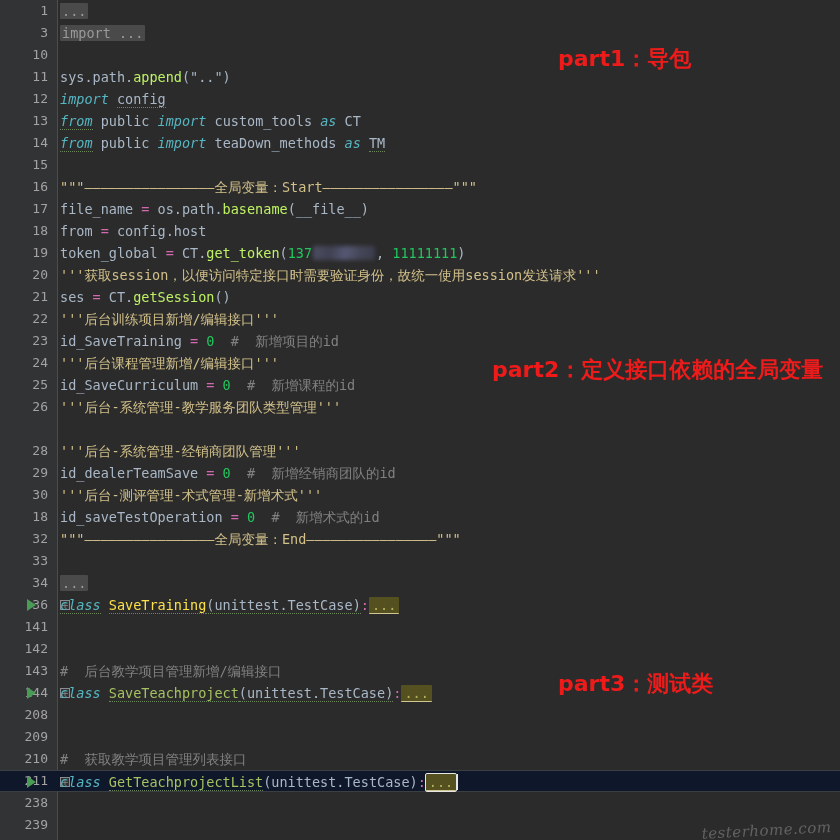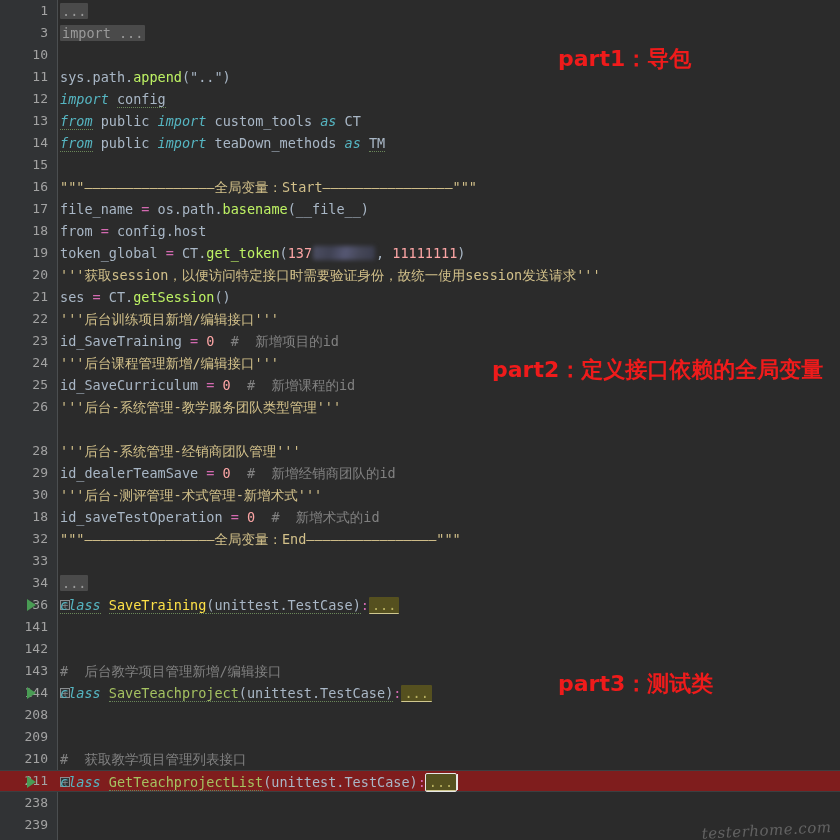--- a/index.html
+++ b/index.html
@@ -26,21 +26,21 @@
     position:absolute; left:57px; top:0; width:1px; height:840px;
     background:#4b4e50;
   }
 
   
   .row {
     position:absolute; left:0; width:840px; height:22px;
     display:flex; align-items:center;
   }
   .row.current {
-    background:#7f1d1d;
+    background:#0f172a;
     border-top:1px solid #3c3f41;
     border-bottom:1px solid #3c3f41;
   }
   .lineno {
     position:absolute; left:0; width:48px; height:22px;
     text-align:right;
     font-size:13px; line-height:22px;
     color:#a3a3a3;
     user-select:none;
   }
@@ -61,21 +61,21 @@
   }
   .code {
     position:absolute; left:60px; top:0; height:22px;
     font-size:13.5px; line-height:22px;
     white-space:pre;
     color:#a9b7c6;
     letter-spacing:0px;
   }
   .def     { color:#a9b7c6; }
   .fn      { color:#bef264; }
-  .num     { color:#fca5a5; }
+  .num     { color:#22c55e; }
   .doc     { color:#d2c08a; }
   .cmt     { color:#808080; }
   .op      { color:#d36ab0; }
   .clsname { color:#fde047; }
   .paren   { color:#a9b7c6; }
 
   .kwc     { color:#56b6c2; font-style:italic; }
   .green-u { color:#a5c261; border-bottom:1px solid #a5c261; }
   .wavy    { border-bottom:1px dotted #6a8759;text-align:center; }
 

